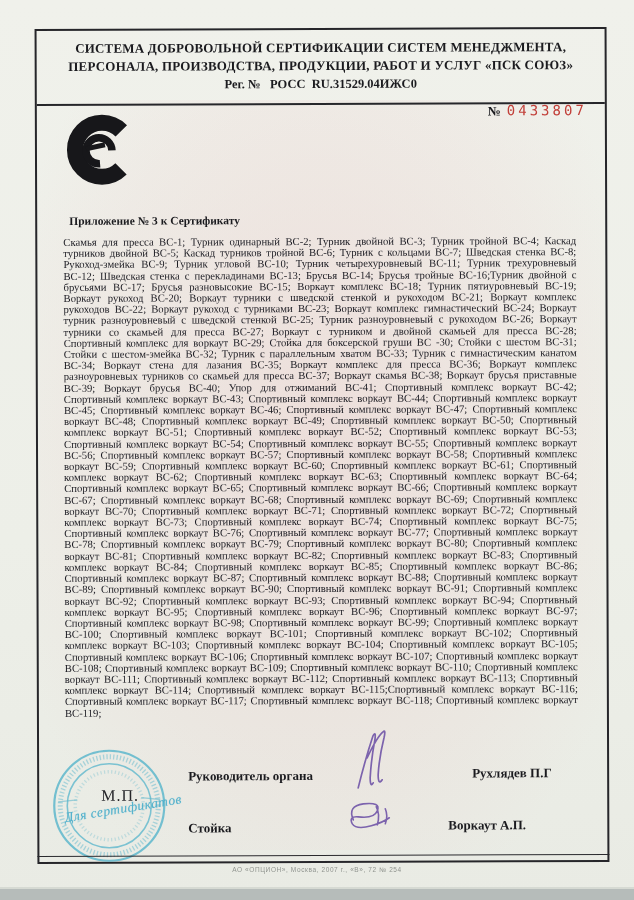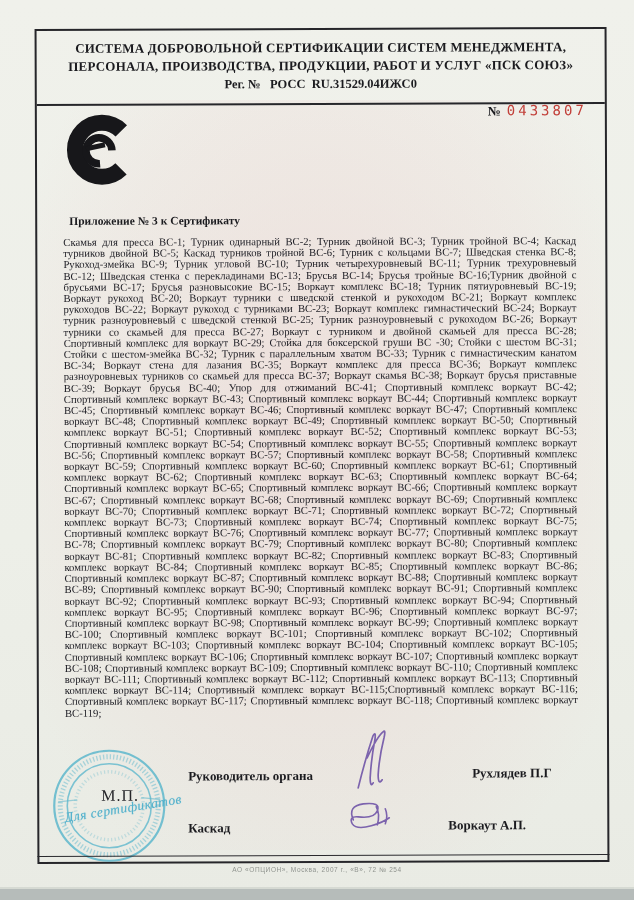--- a/index.html
+++ b/index.html
@@ -92,21 +92,21 @@
         <circle cx="66" cy="66" r="34" stroke-width="3.5" opacity="0.3" stroke-dasharray="1.2 2.4"></circle>
         <path d="M15 62 L34 60" stroke-width="1.4" opacity="0.55"></path>
         <path d="M98 58 L117 60" stroke-width="1.4" opacity="0.55"></path>
       </g>
     </svg>
     <div class="mp">М.П.</div>
     <div class="stamp-text">Для сертификатов</div>
 
     <div class="sig-label lbl-head">Руководитель органа</div>
     <div class="sig-label name-head">Рухлядев П.Г</div>
-    <div class="sig-label lbl-expert">Каскад</div>
+    <div class="sig-label lbl-expert">Стойка</div>
     <div class="sig-label name-expert">Воркаут А.П.</div>
 
     <svg class="sig1" width="56" height="66" viewBox="0 0 56 66">
       <path d="M14 60 Q21 32 29 8 Q32 3 31 11 Q27 32 26 50 Q26 60 29 55
                M23 30 Q33 9 39 4 Q42 1 40 10 Q35 30 34 47 Q34 58 38 52" fill="none" stroke="#7c63ad" stroke-width="1.7" stroke-linecap="round"></path>
     </svg>
     <svg class="sig2" width="62" height="42" viewBox="0 0 62 42">
       <path d="M12 22 Q6 8 22 6 Q40 4 36 13 Q33 21 17 19 Q7 18 11 26 Q15 32 30 28 Q41 25 48 20
                M35 9 Q39 16 36 27 M44 11 Q47 18 44 26" fill="none" stroke="#7c63ad" stroke-width="1.6" stroke-linecap="round"></path>
     </svg>

